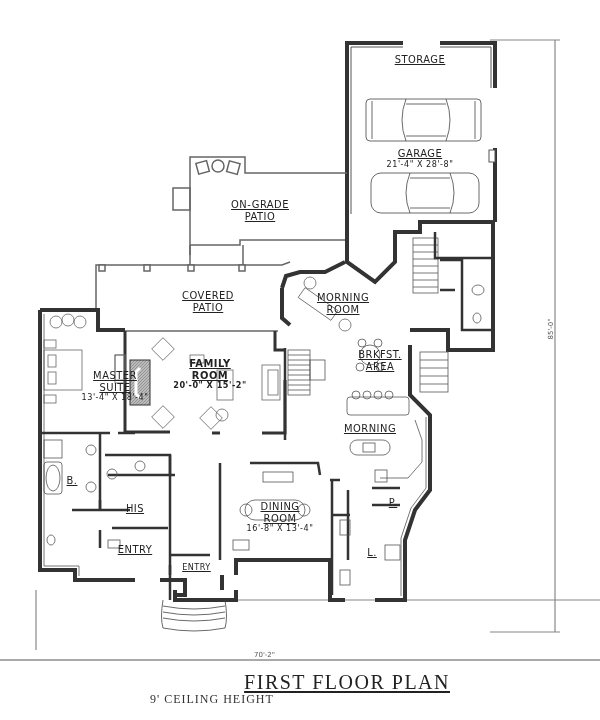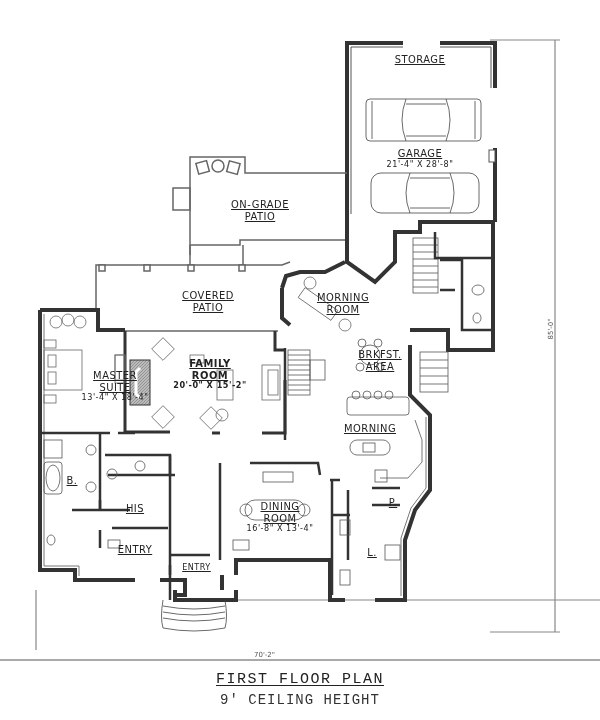--- a/index.html
+++ b/index.html
@@ -1,22 +1,22 @@
 <!DOCTYPE html>
 <html><head>
 <meta charset="utf-8">
 <style>
   html,body{margin:0;padding:0;background:#fff;}
   body{width:600px;height:720px;position:relative;overflow:hidden;font-family:"DejaVu Sans",sans-serif;}
   #plan{position:absolute;left:0;top:0;width:600px;height:720px;}
   .lbl{position:absolute;font-family:"DejaVu Sans Condensed","DejaVu Sans",sans-serif;color:#222;text-align:center;letter-spacing:0.5px;white-space:nowrap;line-height:1.05;}
   .lbl .name{font-size:11px;text-decoration:underline;text-underline-offset:1px;display:block;}
   .lbl .dim{font-size:9px;display:block;}
-  .title{position:absolute;left:150px;top:671px;width:300px;text-align:center;font-family:Liberation Mono, monospace;font-size:15px;letter-spacing:1.5px;color:#222;text-decoration:underline;text-underline-offset:2px;}
-  .subtitle{position:absolute;left:150px;top:692px;width:300px;text-align:center;font-family:Liberation Mono, monospace;font-size:14px;letter-spacing:1px;color:#333;}
+  .title{position:absolute;left:150px;top:671px;width:300px;text-align:right;font-family:Liberation Serif, serif;font-size:20px;letter-spacing:1.5px;color:#222;text-decoration:underline;text-underline-offset:2px;}
+  .subtitle{position:absolute;left:150px;top:692px;width:300px;font-family:Liberation Serif, serif;font-size:12px;letter-spacing:1px;color:#333;}
   .dimtxt{position:absolute;font-size:7px;color:#555;font-family:"DejaVu Sans",sans-serif;}
   .dimv{transform:rotate(-90deg);transform-origin:center;}
 </style>
 </head>
 <body>
 
 <svg id="plan" viewBox="0 0 600 720" xmlns="http://www.w3.org/2000/svg">
   <defs>
     <pattern id="hatch" width="3" height="3" patternUnits="userSpaceOnUse">
       <rect width="3" height="3" fill="#bbb"></rect>

